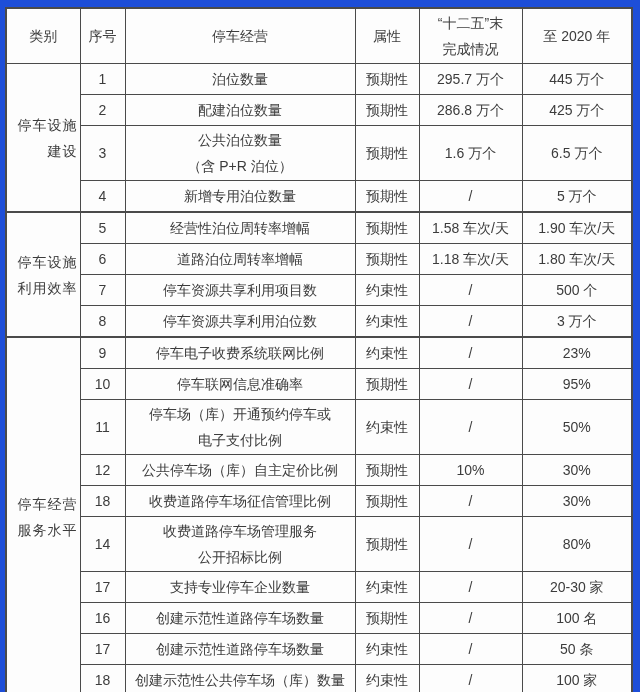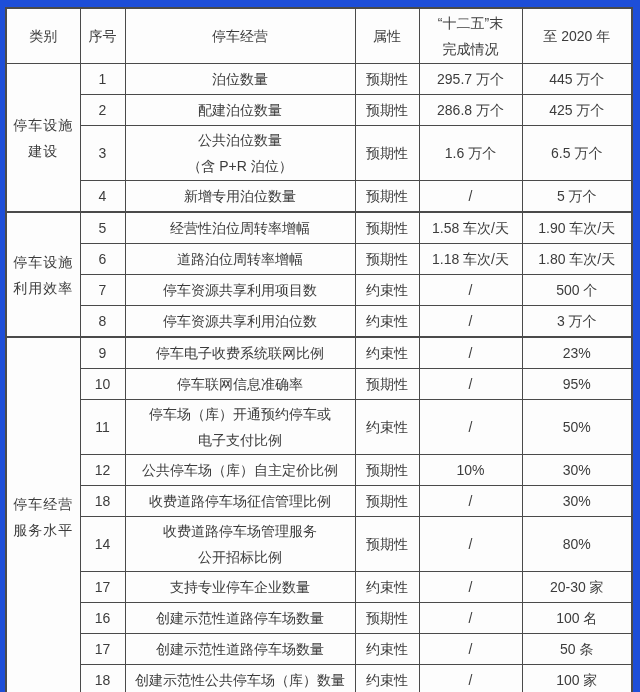--- a/index.html
+++ b/index.html
@@ -31,21 +31,21 @@
     color: #3c3c3c;
     font-size: 14px;
     font-weight: normal;
     line-height: 26px;
     white-space: pre-line;
     padding: 1px 2px;
     overflow: hidden;
   }
   thead th { height: 52px; }
   tbody td { height: 28px; }
-  td.category { letter-spacing: 1px; }
+  td.category { letter-spacing: 1px; text-align: right; }
   tr.group-start td { border-top: 2px solid #4a4a4a; }
 </style>
 </head>
 <body>
 
 <div class="page">
   <table class="indicators">
     <colgroup>
       <col style="width:74px">
       <col style="width:45px">

